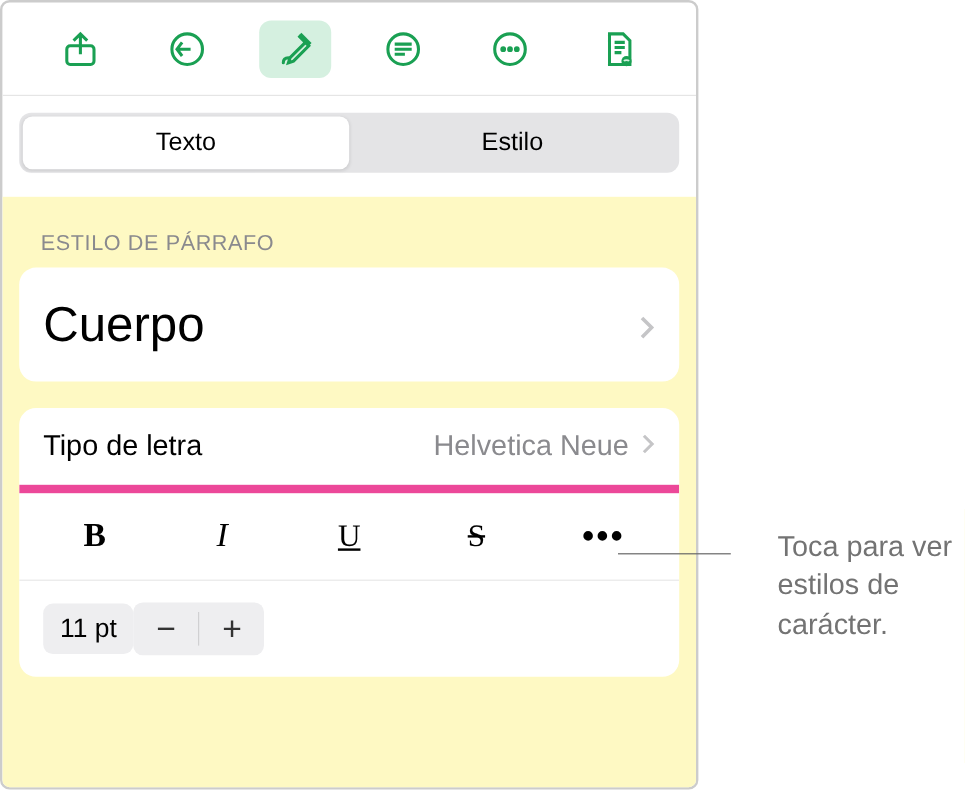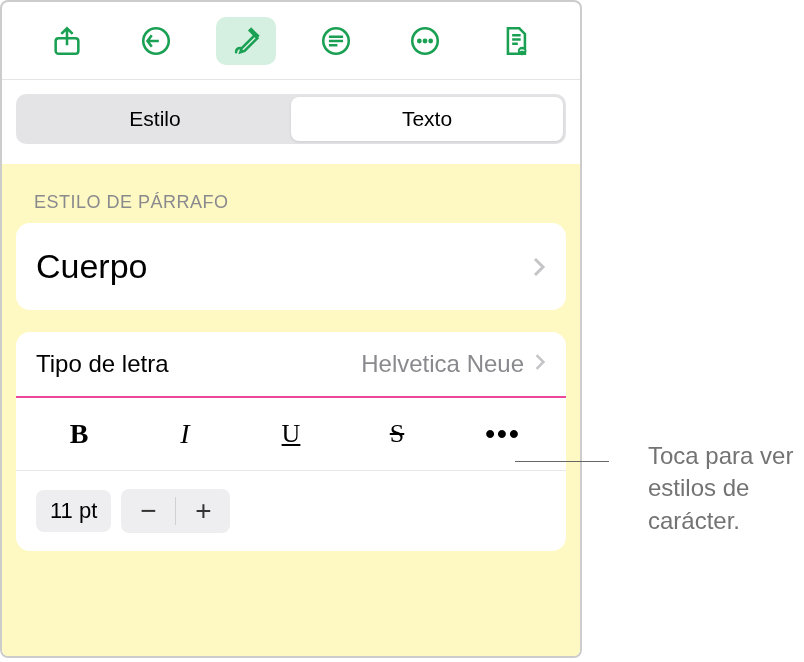--- a/index.html
+++ b/index.html
@@ -77,26 +77,26 @@
     .card {
       background: #fff;
       border-radius: 14px;
       overflow: hidden;
     }
     .row {
       display: flex;
       align-items: center;
       justify-content: space-between;
       padding: 18px 20px;
-      border-bottom: 2px solid #ec4899;
+      border-bottom: 7px solid #ec4899;
       min-height: 66px;
     }
     .row:last-child { border-bottom: none; }
     .row-big {
-      font-size: 34px;
+      font-size: 41px;
       padding: 24px 20px;
     }
     .row-label {
       font-size: 24px;
       color: #000;
     }
     .row-value {
       font-size: 24px;
       color: #8a8a8e;
     }
@@ -119,21 +119,20 @@
       padding: 6px;
     }
     .bold-b { font-weight: bold; font-family: Georgia, serif; font-size: 28px;}
     .italic-i { font-style: italic; font-family: Georgia, serif; font-size: 28px;}
     .underline-u { text-decoration: underline; font-family: Georgia, serif; font-size: 26px;}
     .strike-s { text-decoration: line-through; font-family: Georgia, serif; font-size: 26px;}
     .more-dots { font-size: 28px; letter-spacing: 2px; font-weight: bold;}
     .size-controls {
       display: flex;
       align-items: center;
-      gap: 10px;
     }
     .size-badge {
       background: #eeeef0;
       border-radius: 8px;
       padding: 8px 14px;
       font-size: 22px;
     }
     .stepper {
       display: flex;
       background: #eeeef0;
@@ -225,22 +224,22 @@
       <svg viewBox="0 0 24 24" fill="none" stroke="#1aa053" stroke-width="1.8">
         <path d="M7 3h8l4 4v14H7z"></path>
         <path d="M10 8h6M10 11h6M10 14h4"></path>
         <circle cx="17" cy="19" r="3" fill="#1aa053" stroke="none"></circle>
         <path d="M15.5 19c.5-.8 2.5-.8 3 0" stroke="#d5f0e0" stroke-width="1"></path>
       </svg>
     </div>
   </div>
 
   <div class="seg-control">
+    <div class="seg-item active">Texto</div>
     <div class="seg-item">Estilo</div>
-    <div class="seg-item active">Texto</div>
   </div>
 
   <div class="content">
 
     <div class="section-label">ESTILO DE PÁRRAFO</div>
 
     <div class="card">
       <div class="row row-big">
         <span>Cuerpo</span>
         <span class="chevron">

